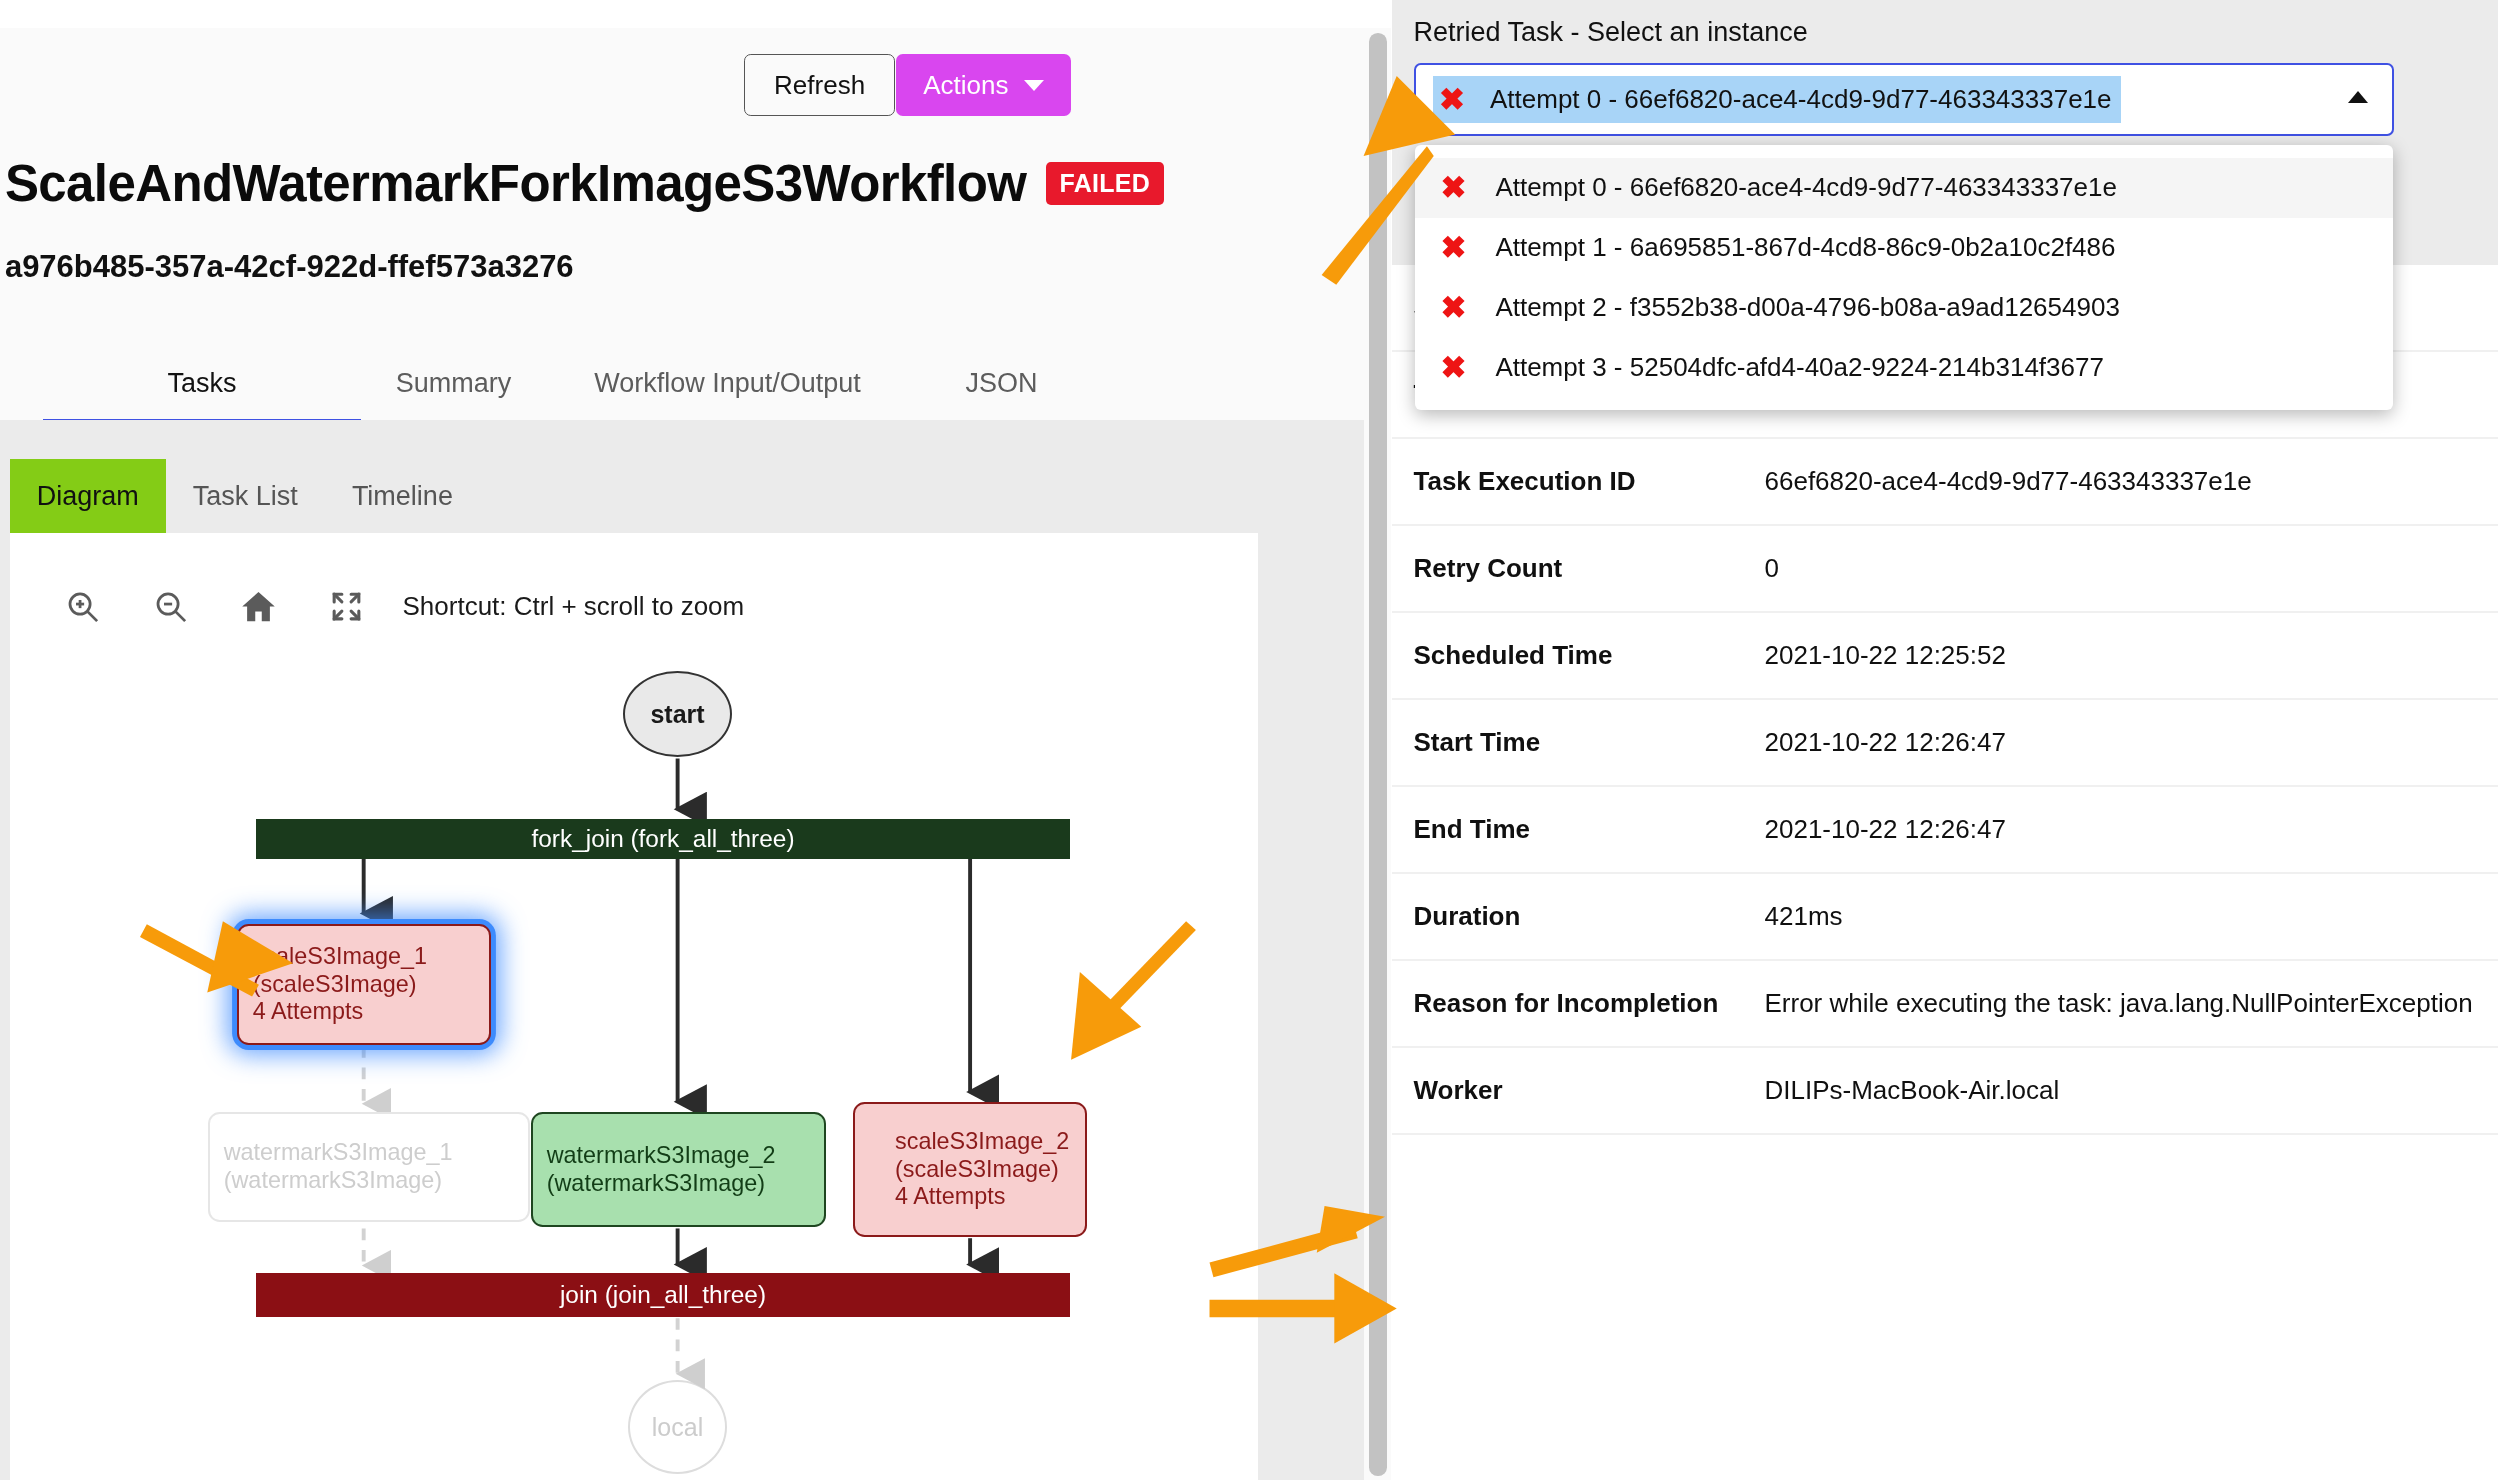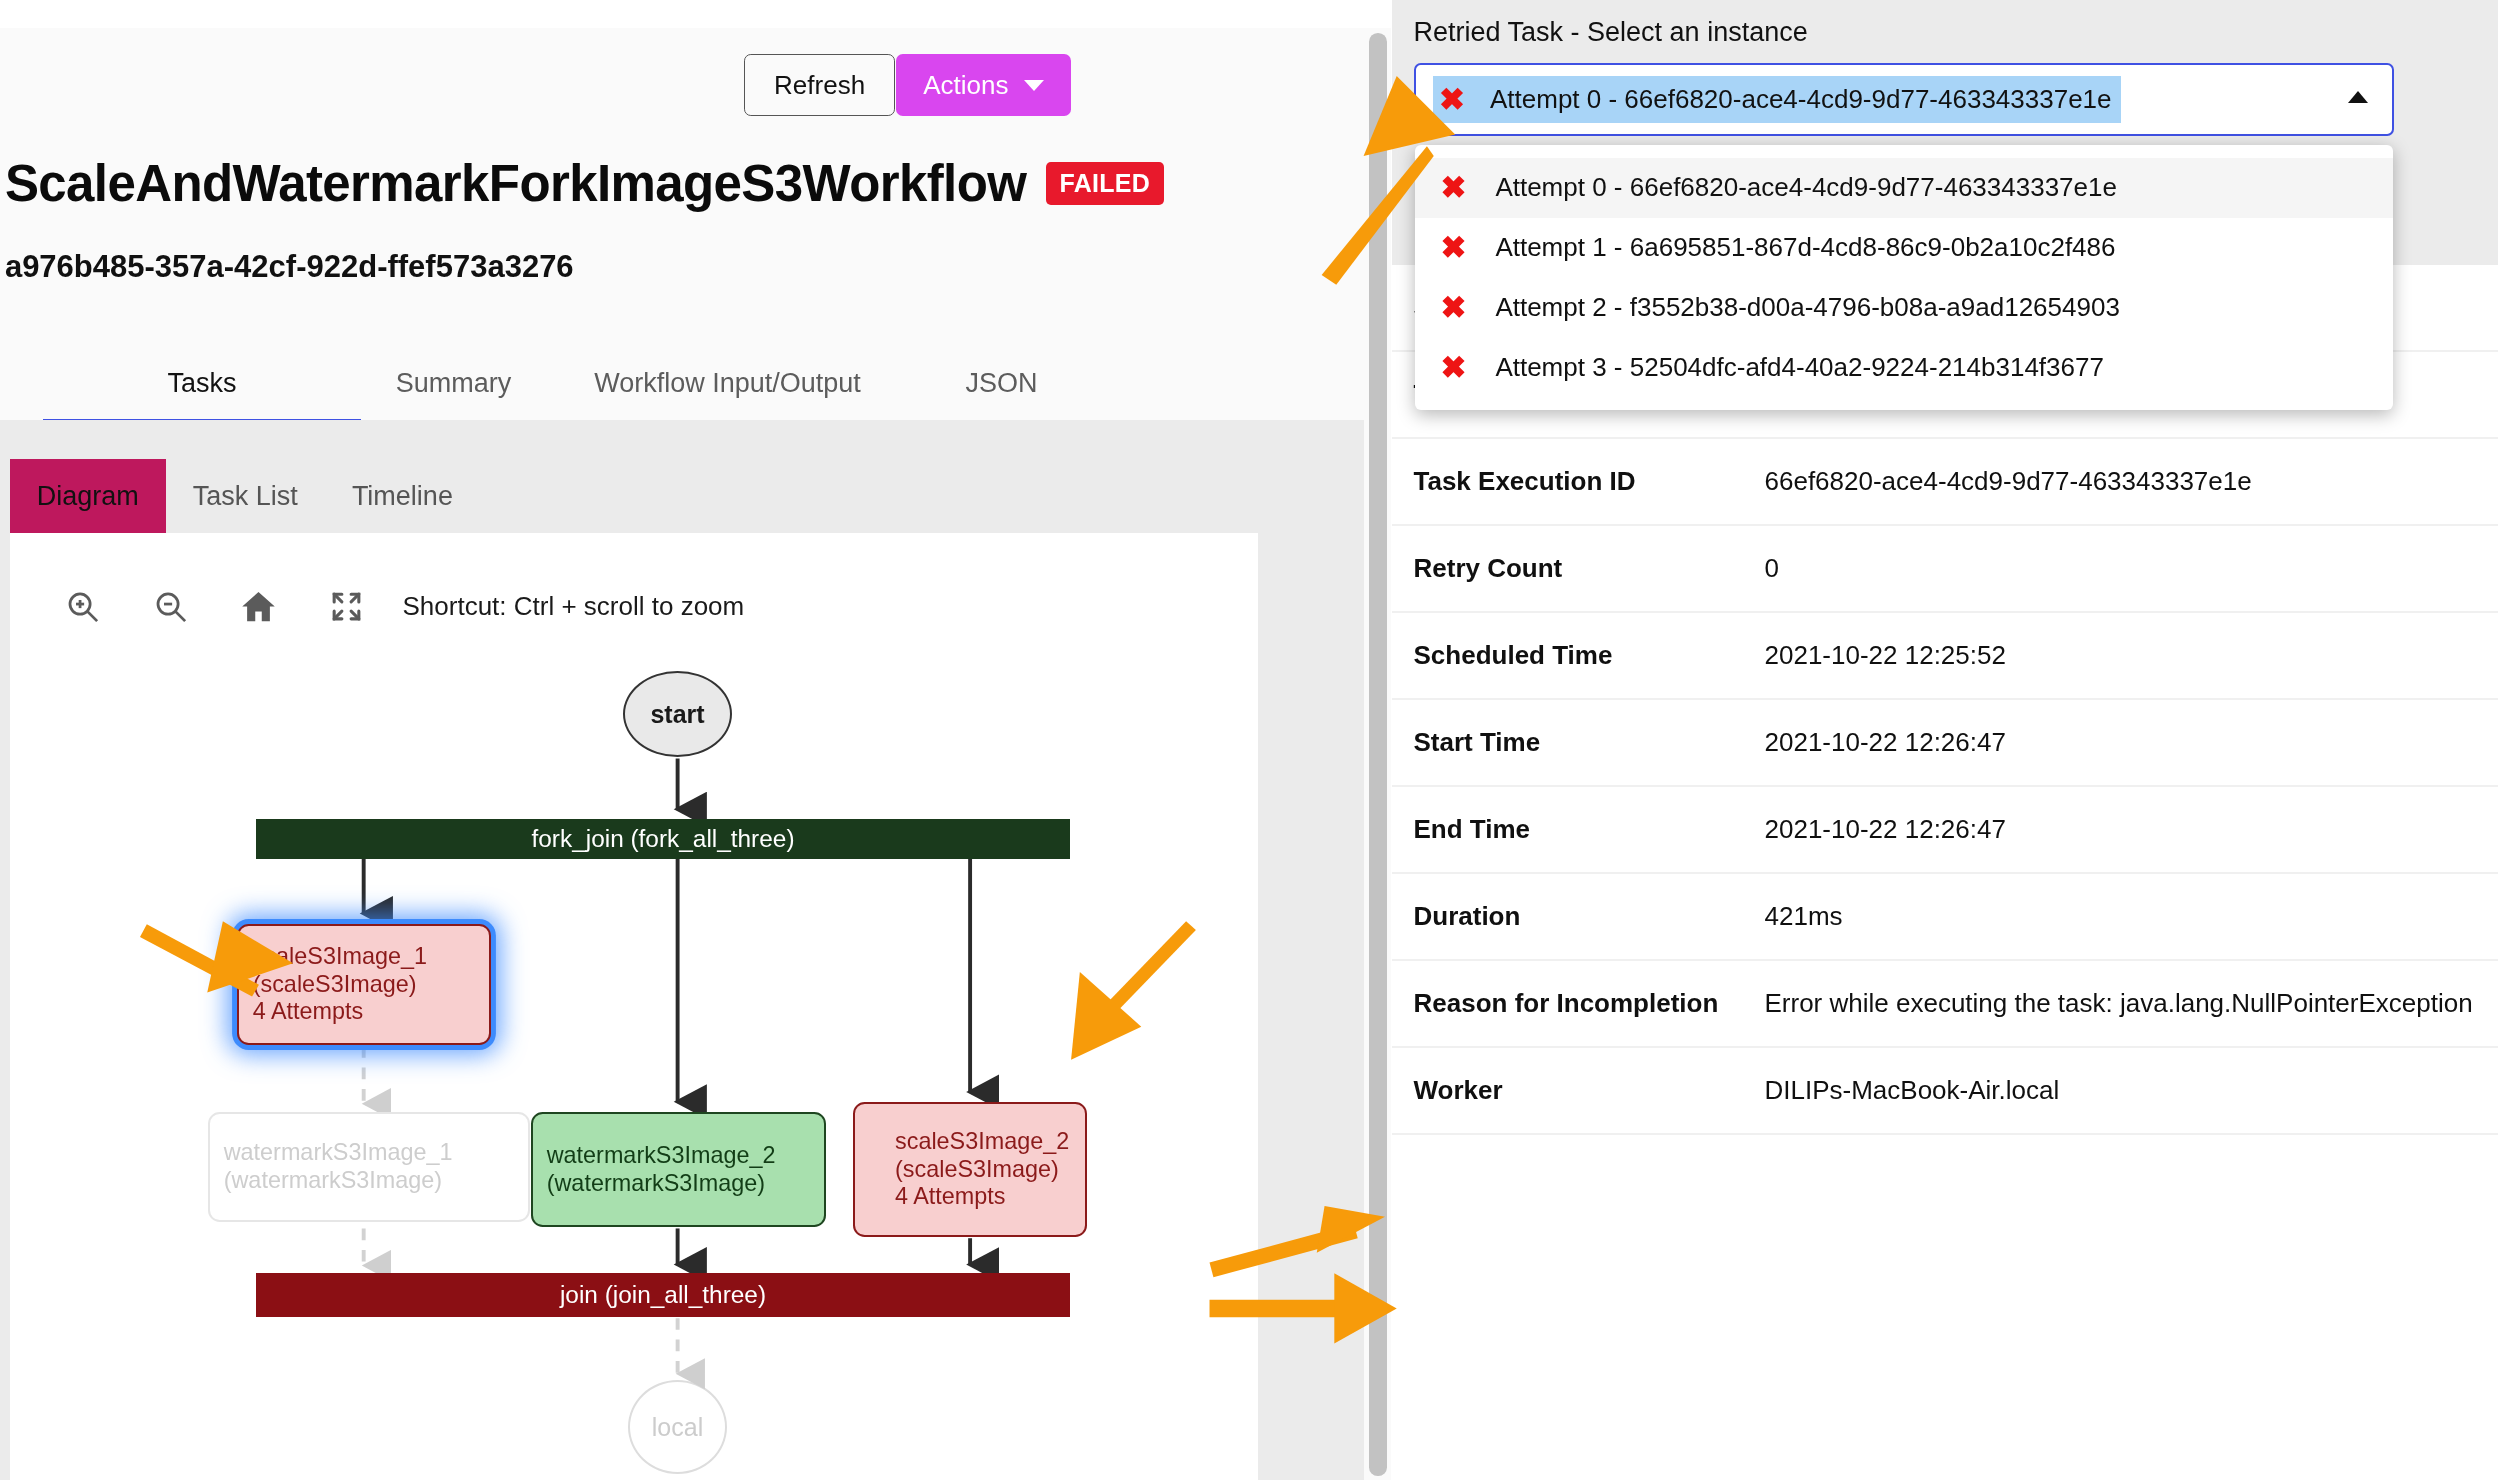--- a/index.html
+++ b/index.html
@@ -99,21 +99,21 @@
   #inner-tabs {
     position: absolute; left: 9.8px; top: 459px;
     display: flex; align-items: flex-end; height: 74px;
   }
   .inner-tab {
     height: 74px; line-height: 74px;
     padding: 0 27px; font-size: 27px; color: #555;
     cursor: pointer; white-space: nowrap;
   }
   .inner-tab.active {
-    background: #be185d; color: #111; font-weight: normal;
+    background: #84cc16; color: #111; font-weight: normal;
   }
 
   #diagram-card {
     position: absolute; left: 9.8px; top: 533px;
     width: 1248px; height: 947px;
     background: #ffffff;
     overflow: hidden;
   }
 
   #diagram-toolbar {

